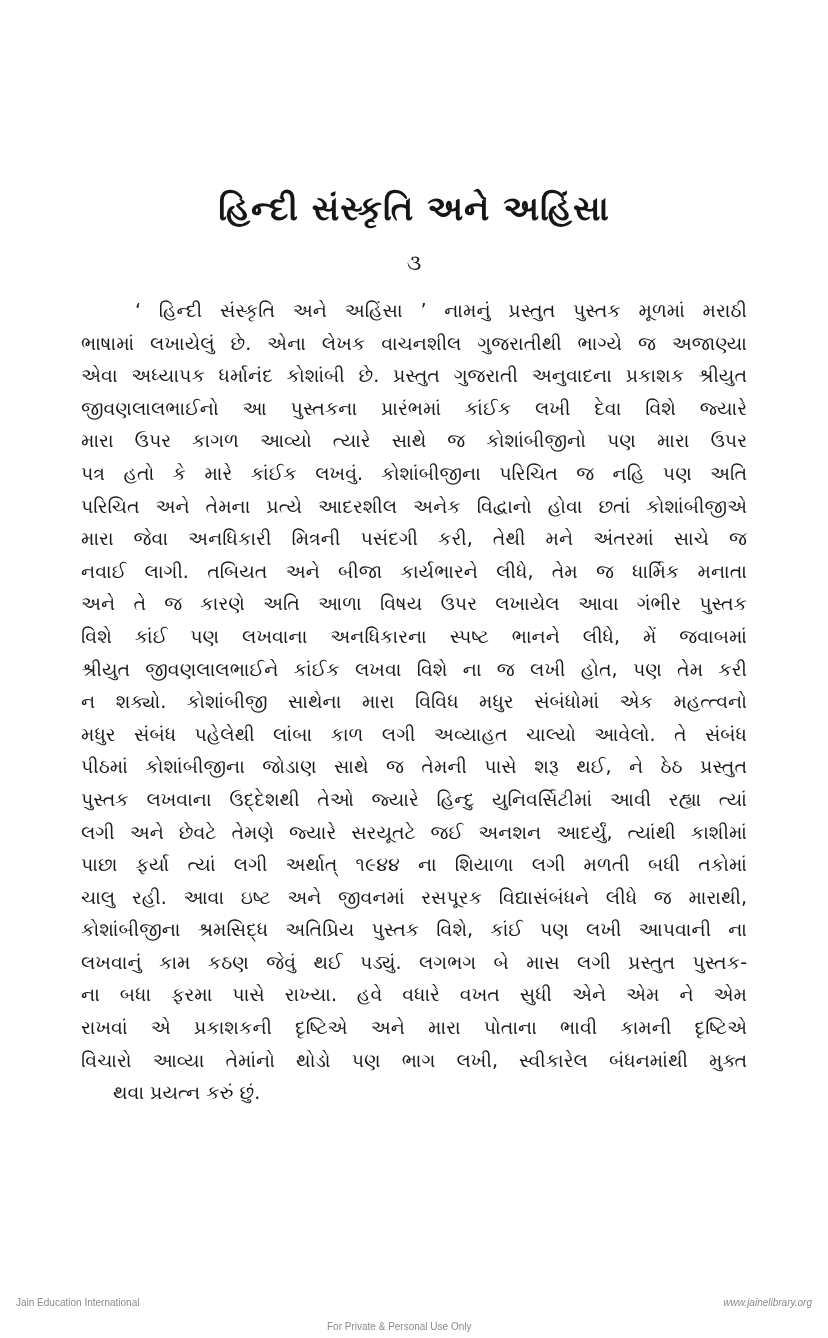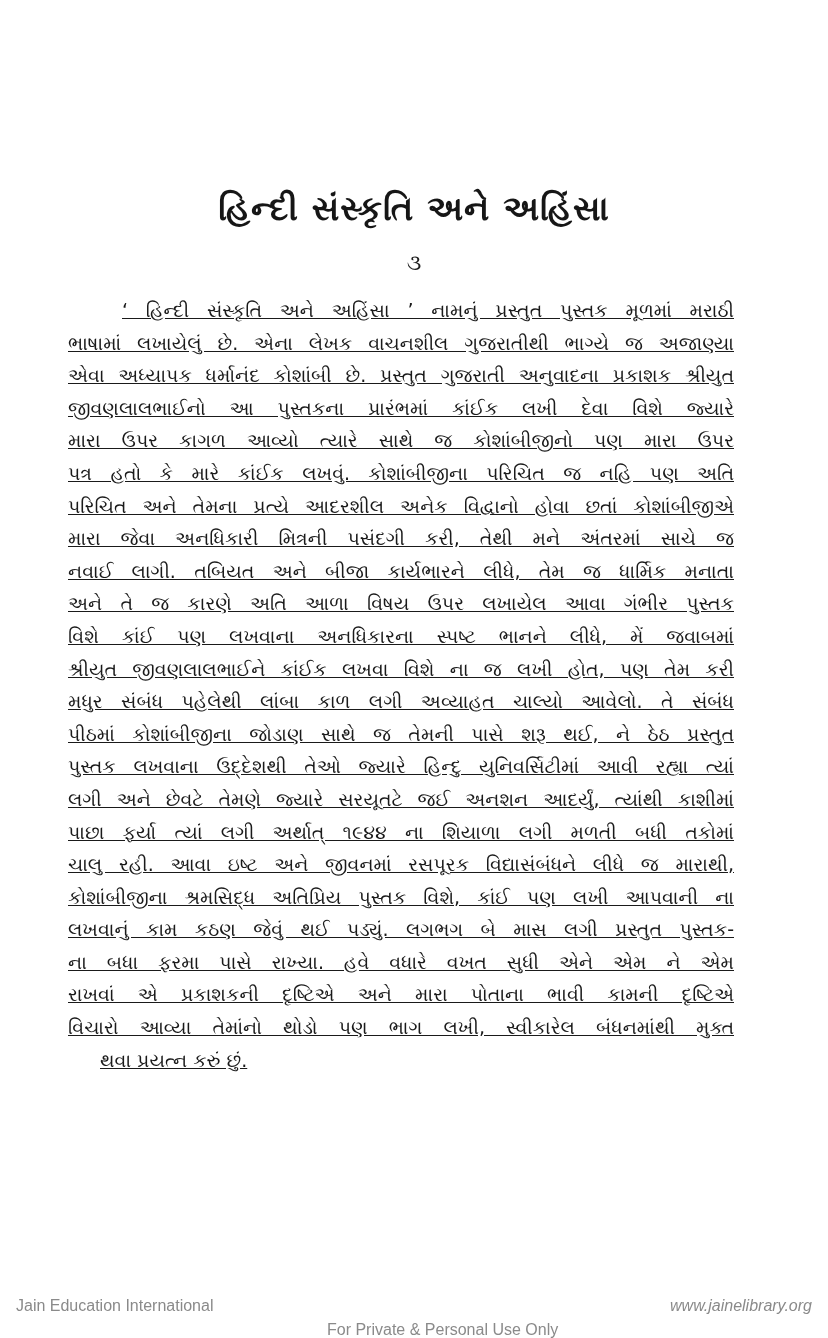--- a/index.html
+++ b/index.html
@@ -37,23 +37,22 @@
       top: 250px;
       left: 0;
       width: 828px;
       text-align: center;
       font-size: 22px;
       color: #1e1e1e;
     }
     .body-text {
       position: absolute;
       top: 294px;
-      left: 68px;
+      left: 81px;
       width: 666px;
-      text-decoration: underline;
     }
     .line {
       display: block;
       height: 32.6px;
       line-height: 32.6px;
       font-size: 19px;
       white-space: nowrap;
       text-align: justify;
       text-align-last: justify;
       color: #1a1a1a;
@@ -65,21 +64,21 @@
       text-align-last: left;
       margin-left: 32px;
     }
     .footer {
       position: absolute;
       top: 1297px;
       left: 0;
       width: 828px;
       height: 20px;
       font-family: "Liberation Sans", sans-serif;
-      font-size: 16px;
+      font-size: 10px;
       color: #8a8a8a;
     }
     .footer span {
       position: absolute;
       top: 0;
     }
     .footer .f-left { left: 16px; }
     .footer .f-center { left: 327px; margin-top: 24px; }
     .footer .f-right { right: 16px; font-style: italic; }
   </style>
@@ -96,20 +95,21 @@
     <span class="line">એવા અધ્યાપક ધર્માનંદ કોશાંબી છે. પ્રસ્તુત ગુજરાતી અનુવાદના પ્રકાશક શ્રીયુત</span>
     <span class="line">જીવણલાલભાઈનો આ પુસ્તકના પ્રારંભમાં કાંઈક લખી દેવા વિશે જ્યારે</span>
     <span class="line">મારા ઉપર કાગળ આવ્યો ત્યારે સાથે જ કોશાંબીજીનો પણ મારા ઉપર</span>
     <span class="line">પત્ર હતો કે મારે કાંઈક લખવું. કોશાંબીજીના પરિચિત જ નહિ પણ અતિ</span>
     <span class="line">પરિચિત અને તેમના પ્રત્યે આદરશીલ અનેક વિદ્વાનો હોવા છતાં કોશાંબીજીએ</span>
     <span class="line">મારા જેવા અનધિકારી મિત્રની પસંદગી કરી, તેથી મને અંતરમાં સાચે જ</span>
     <span class="line">નવાઈ લાગી. તબિયત અને બીજા કાર્યભારને લીધે, તેમ જ ધાર્મિક મનાતા</span>
     <span class="line">અને તે જ કારણે અતિ આળા વિષય ઉપર લખાયેલ આવા ગંભીર પુસ્તક</span>
     <span class="line">વિશે કાંઈ પણ લખવાના અનધિકારના સ્પષ્ટ ભાનને લીધે, મેં જવાબમાં</span>
     <span class="line">શ્રીયુત જીવણલાલભાઈને કાંઈક લખવા વિશે ના જ લખી હોત, પણ તેમ કરી</span>
+    <span class="line">ન શક્યો. કોશાંબીજી સાથેના મારા વિવિધ મધુર સંબંધોમાં એક મહત્ત્વનો</span>
     <span class="line">મધુર સંબંધ પહેલેથી લાંબા કાળ લગી અવ્યાહત ચાલ્યો આવેલો. તે સંબંધ</span>
     <span class="line">પીઠમાં કોશાંબીજીના જોડાણ સાથે જ તેમની પાસે શરૂ થઈ, ને ઠેઠ પ્રસ્તુત</span>
     <span class="line">પુસ્તક લખવાના ઉદ્દેશથી તેઓ જ્યારે હિન્દુ યુનિવર્સિટીમાં આવી રહ્યા ત્યાં</span>
     <span class="line">લગી અને છેવટે તેમણે જ્યારે સરયૂતટે જઈ અનશન આદર્યું, ત્યાંથી કાશીમાં</span>
     <span class="line">પાછા ફર્યા ત્યાં લગી અર્થાત્ ૧૯૪૪ ના શિયાળા લગી મળતી બધી તકોમાં</span>
     <span class="line">ચાલુ રહી. આવા ઇષ્ટ અને જીવનમાં રસપૂરક વિદ્યાસંબંધને લીધે જ મારાથી,</span>
     <span class="line">કોશાંબીજીના શ્રમસિદ્ધ અતિપ્રિય પુસ્તક વિશે, કાંઈ પણ લખી આપવાની ના</span>
     <span class="line">લખવાનું કામ કઠણ જેવું થઈ પડ્યું. લગભગ બે માસ લગી પ્રસ્તુત પુસ્તક-</span>
     <span class="line">ના બધા ફરમા પાસે રાખ્યા. હવે વધારે વખત સુધી એને એમ ને એમ</span>
     <span class="line">રાખવાં એ પ્રકાશકની દૃષ્ટિએ અને મારા પોતાના ભાવી કામની દૃષ્ટિએ</span>

